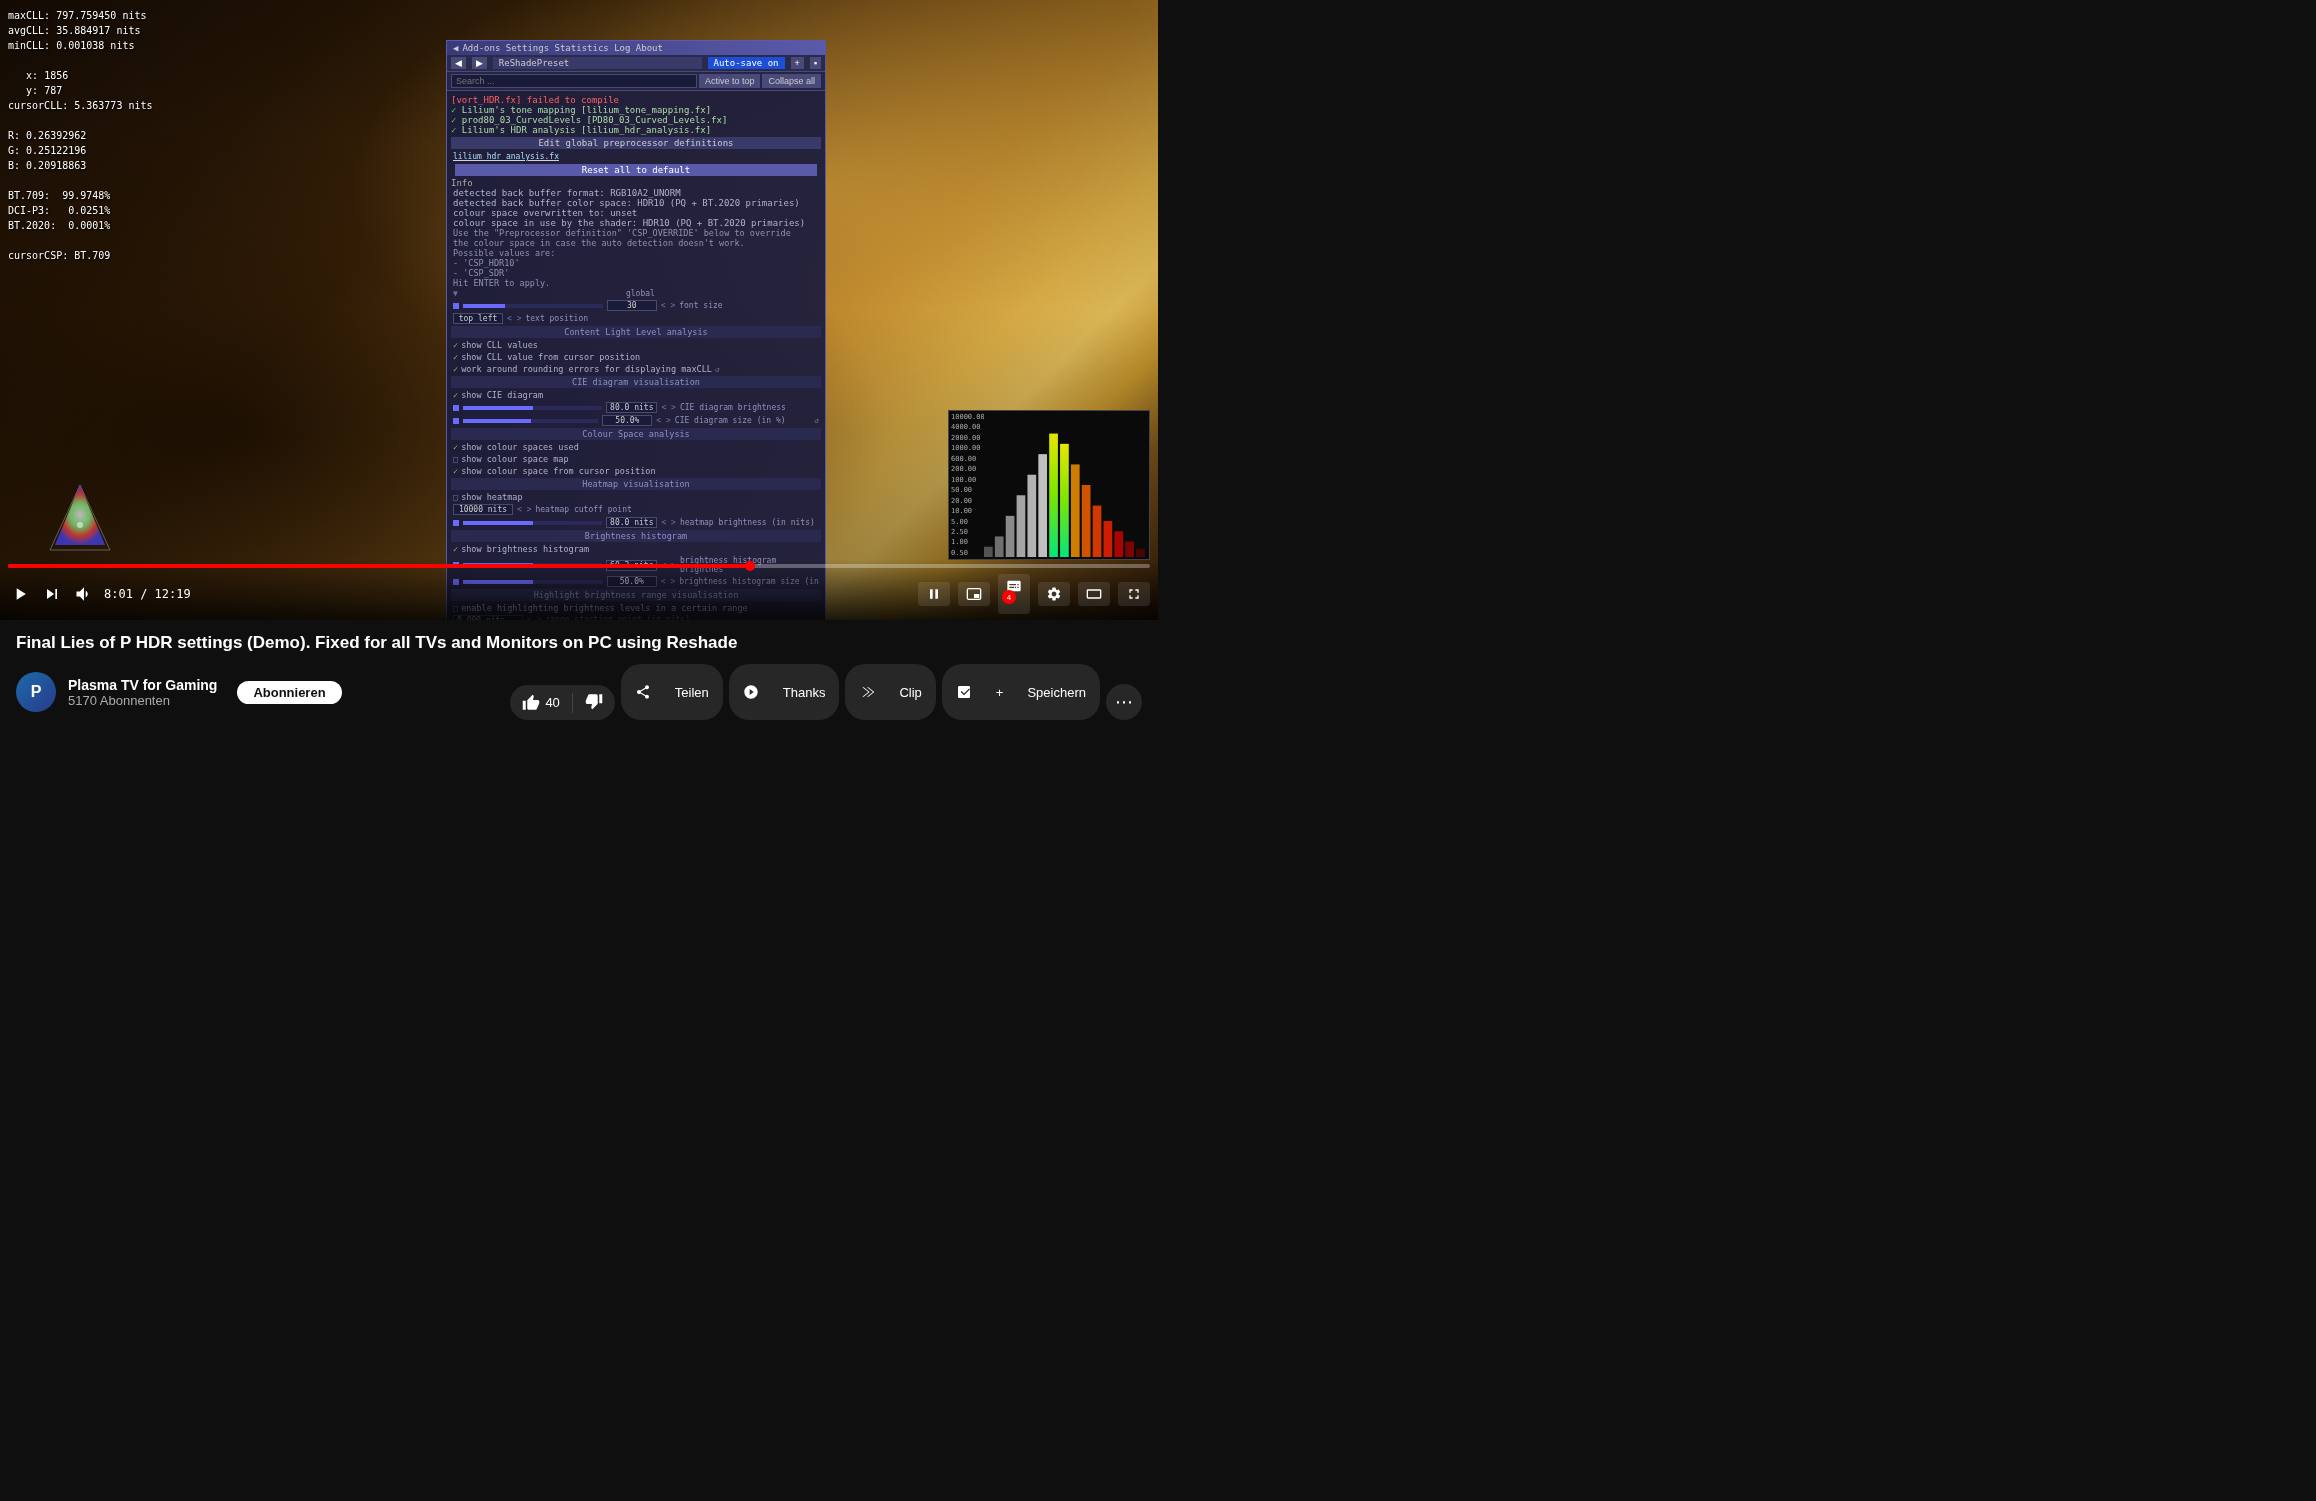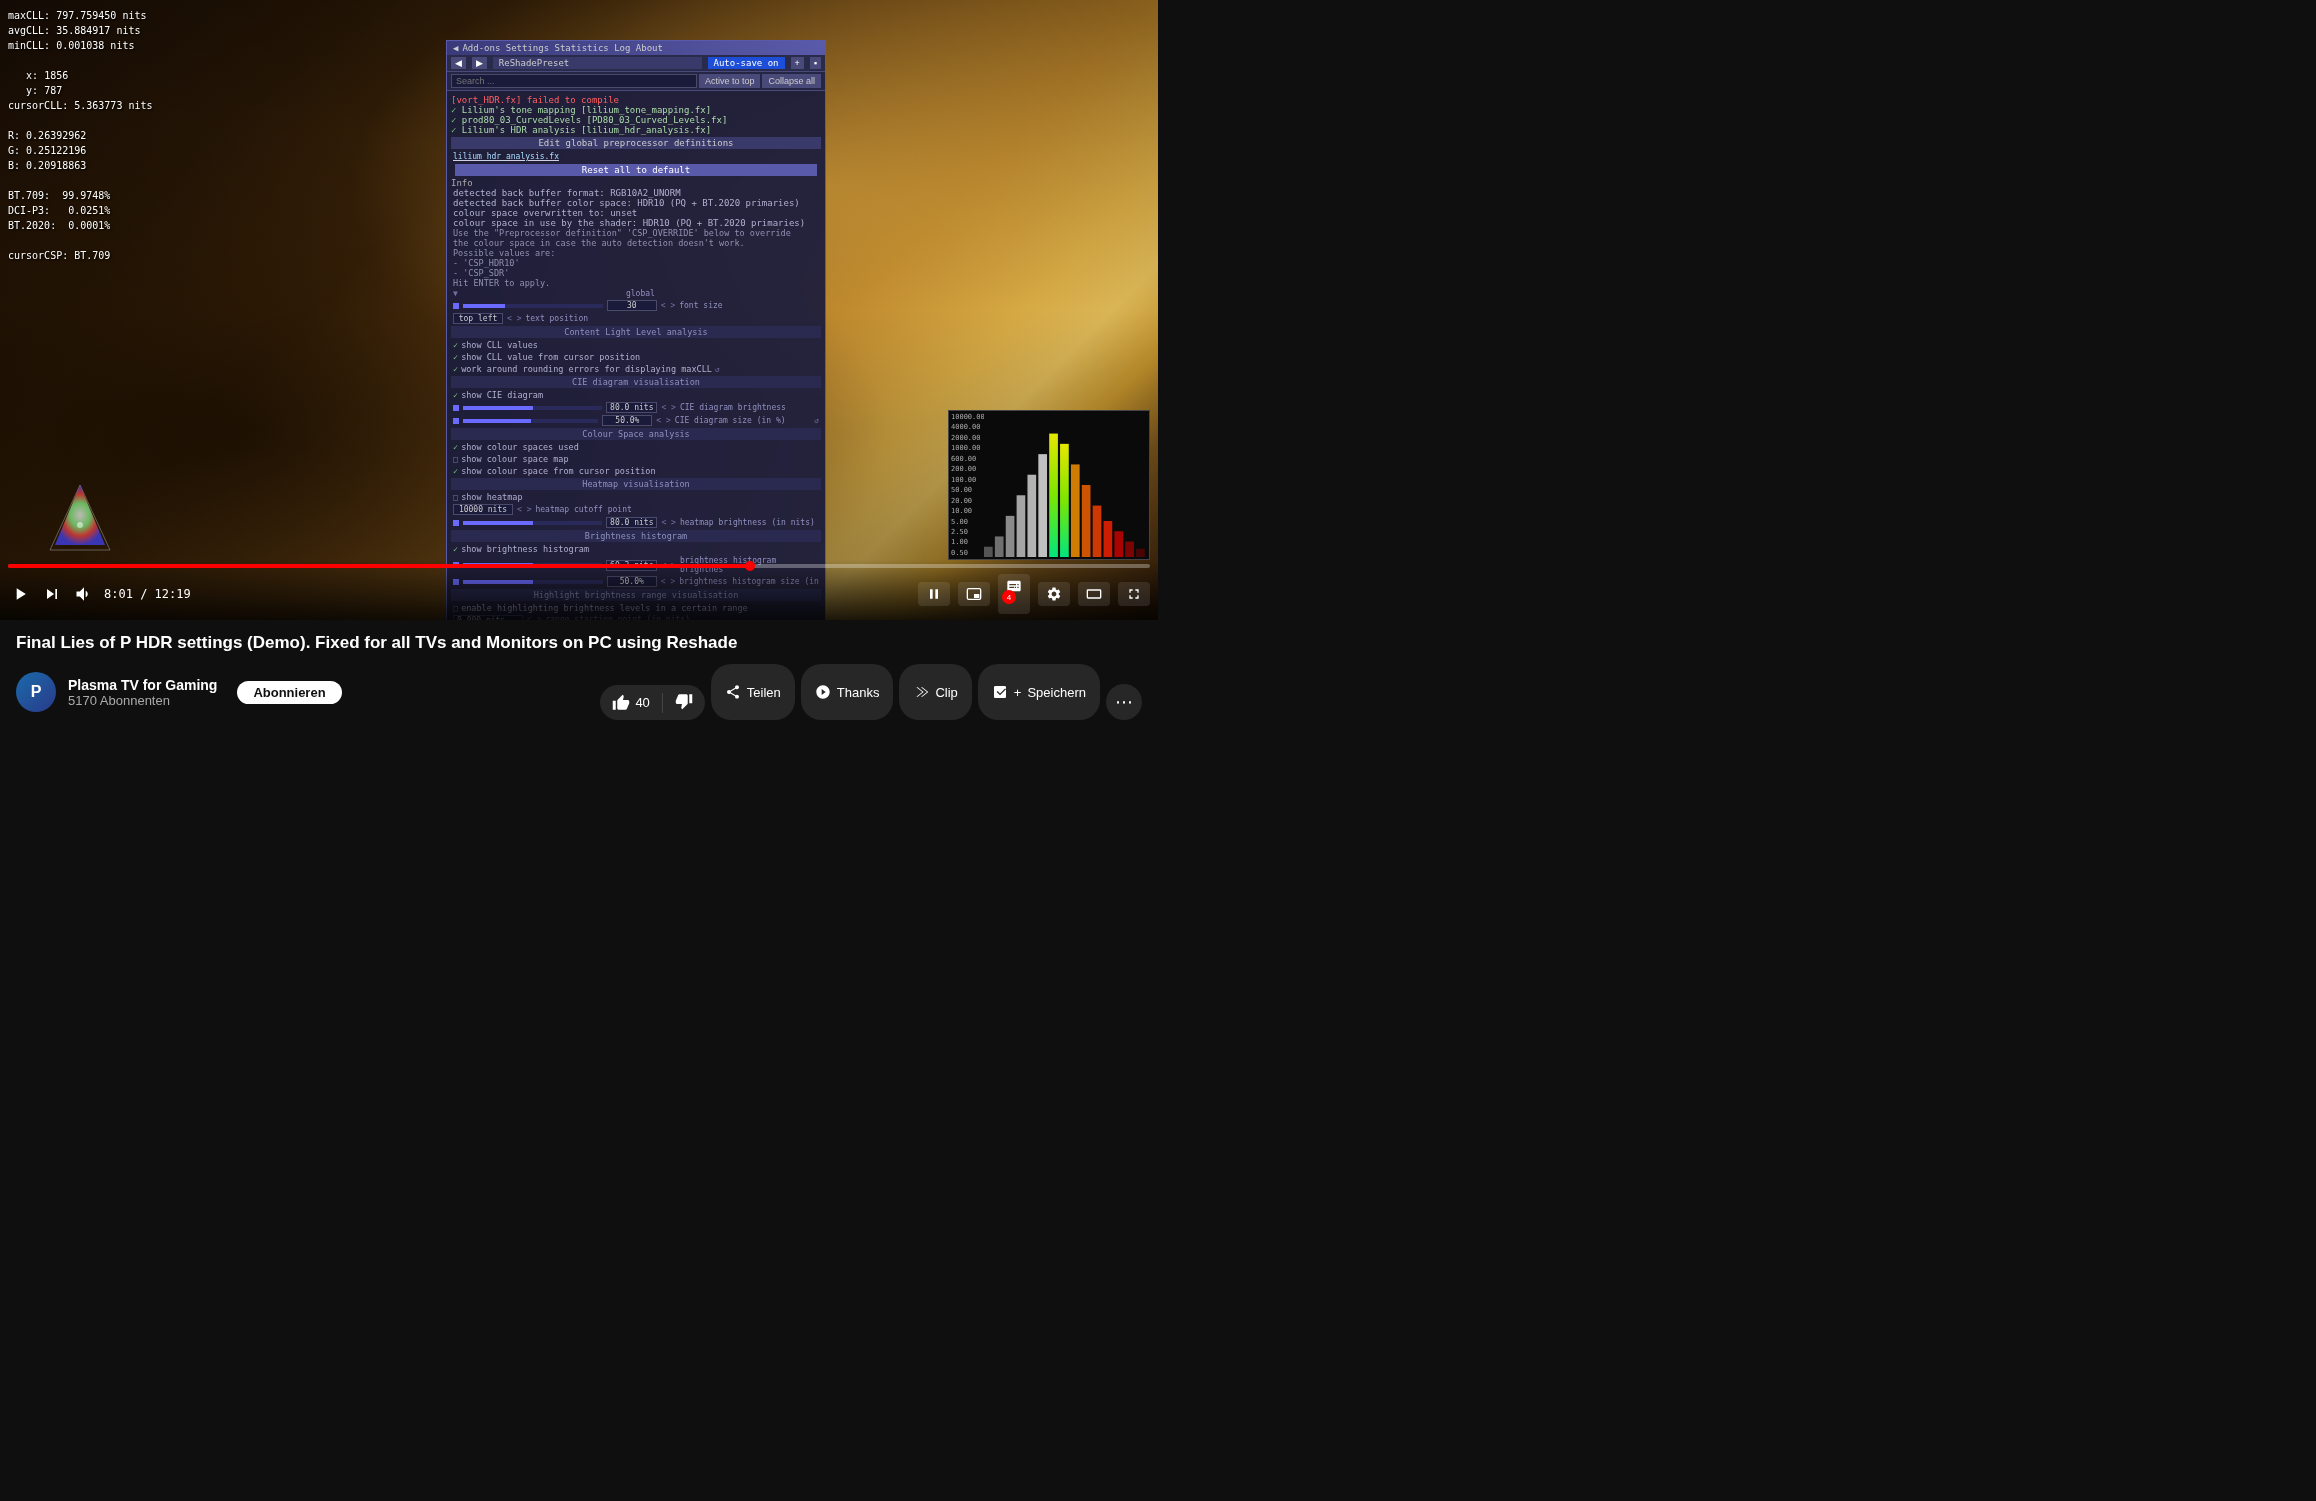--- a/index.html
+++ b/index.html
@@ -435,21 +435,21 @@
     .action-btn {
       background: #272727;
       border: none;
       color: #fff;
       border-radius: 20px;
       padding: 20px 14px;
       font-size: 13px;
       cursor: pointer;
       display: flex;
       align-items: center;
-      gap: 6px;
+      gap: 24px;
       white-space: nowrap;
     }
 
     .like-group {
       background: #272727;
       border-radius: 20px;
       display: flex;
       align-items: center;
       overflow: hidden;
     }

